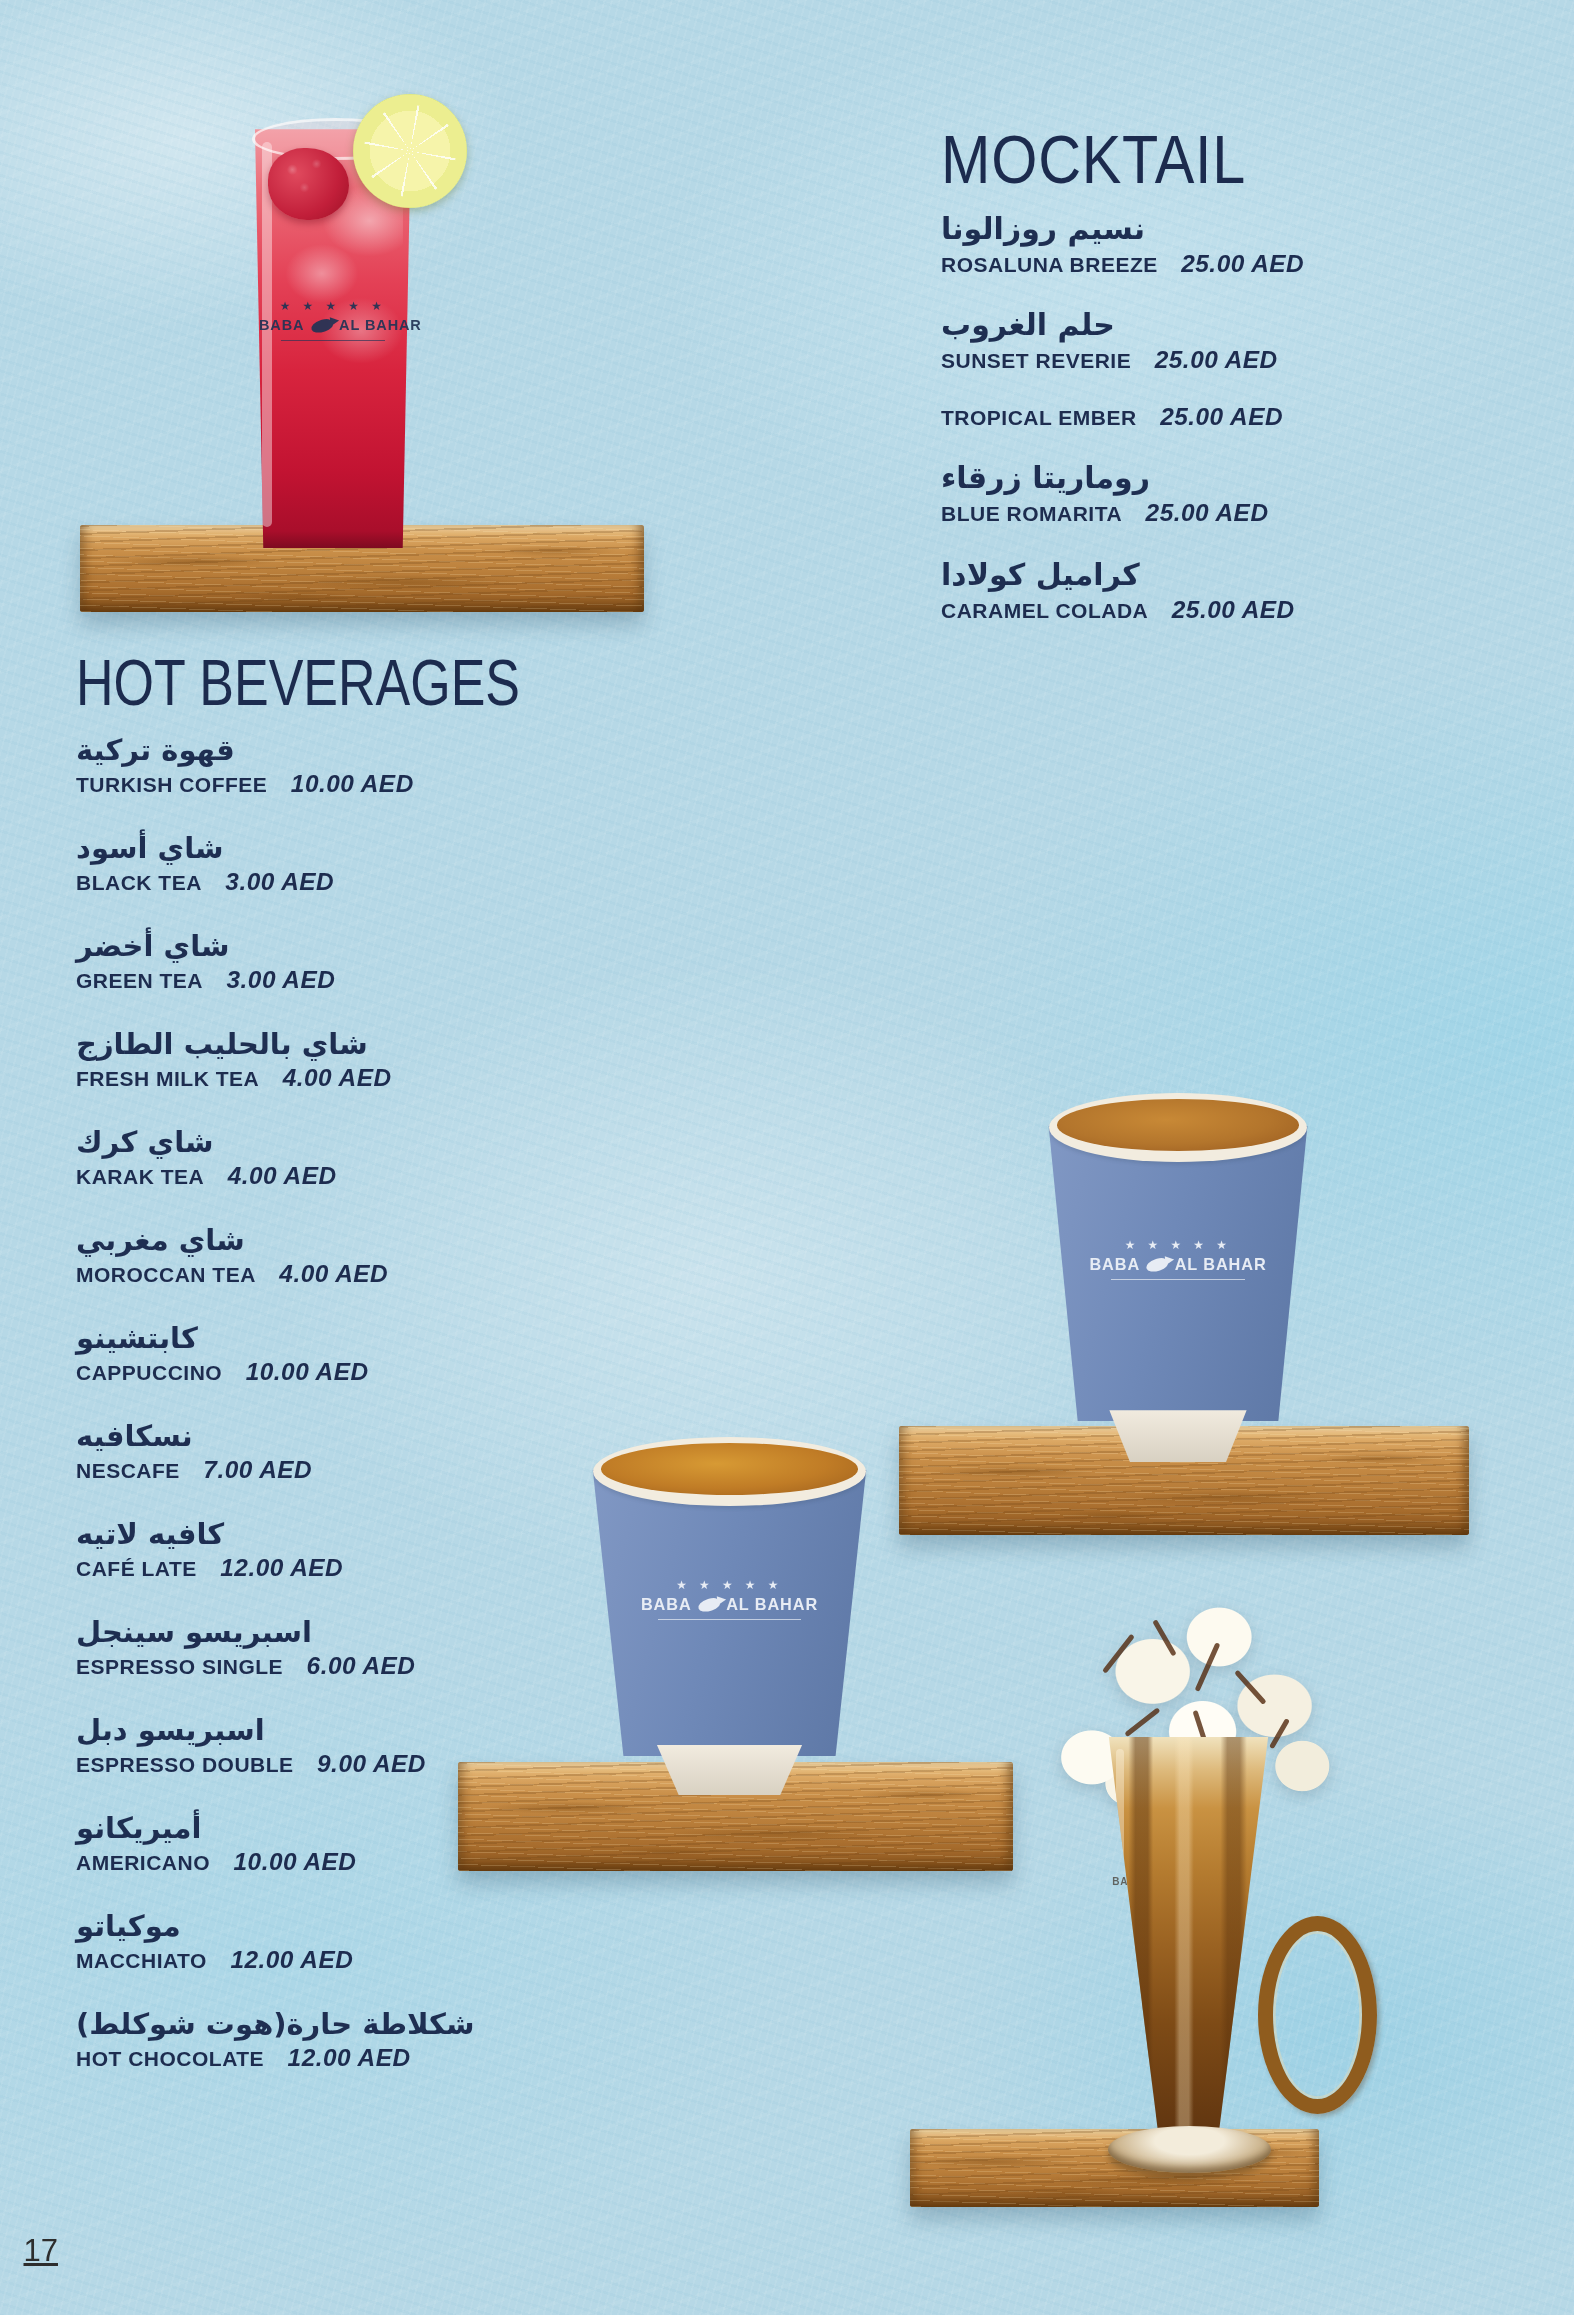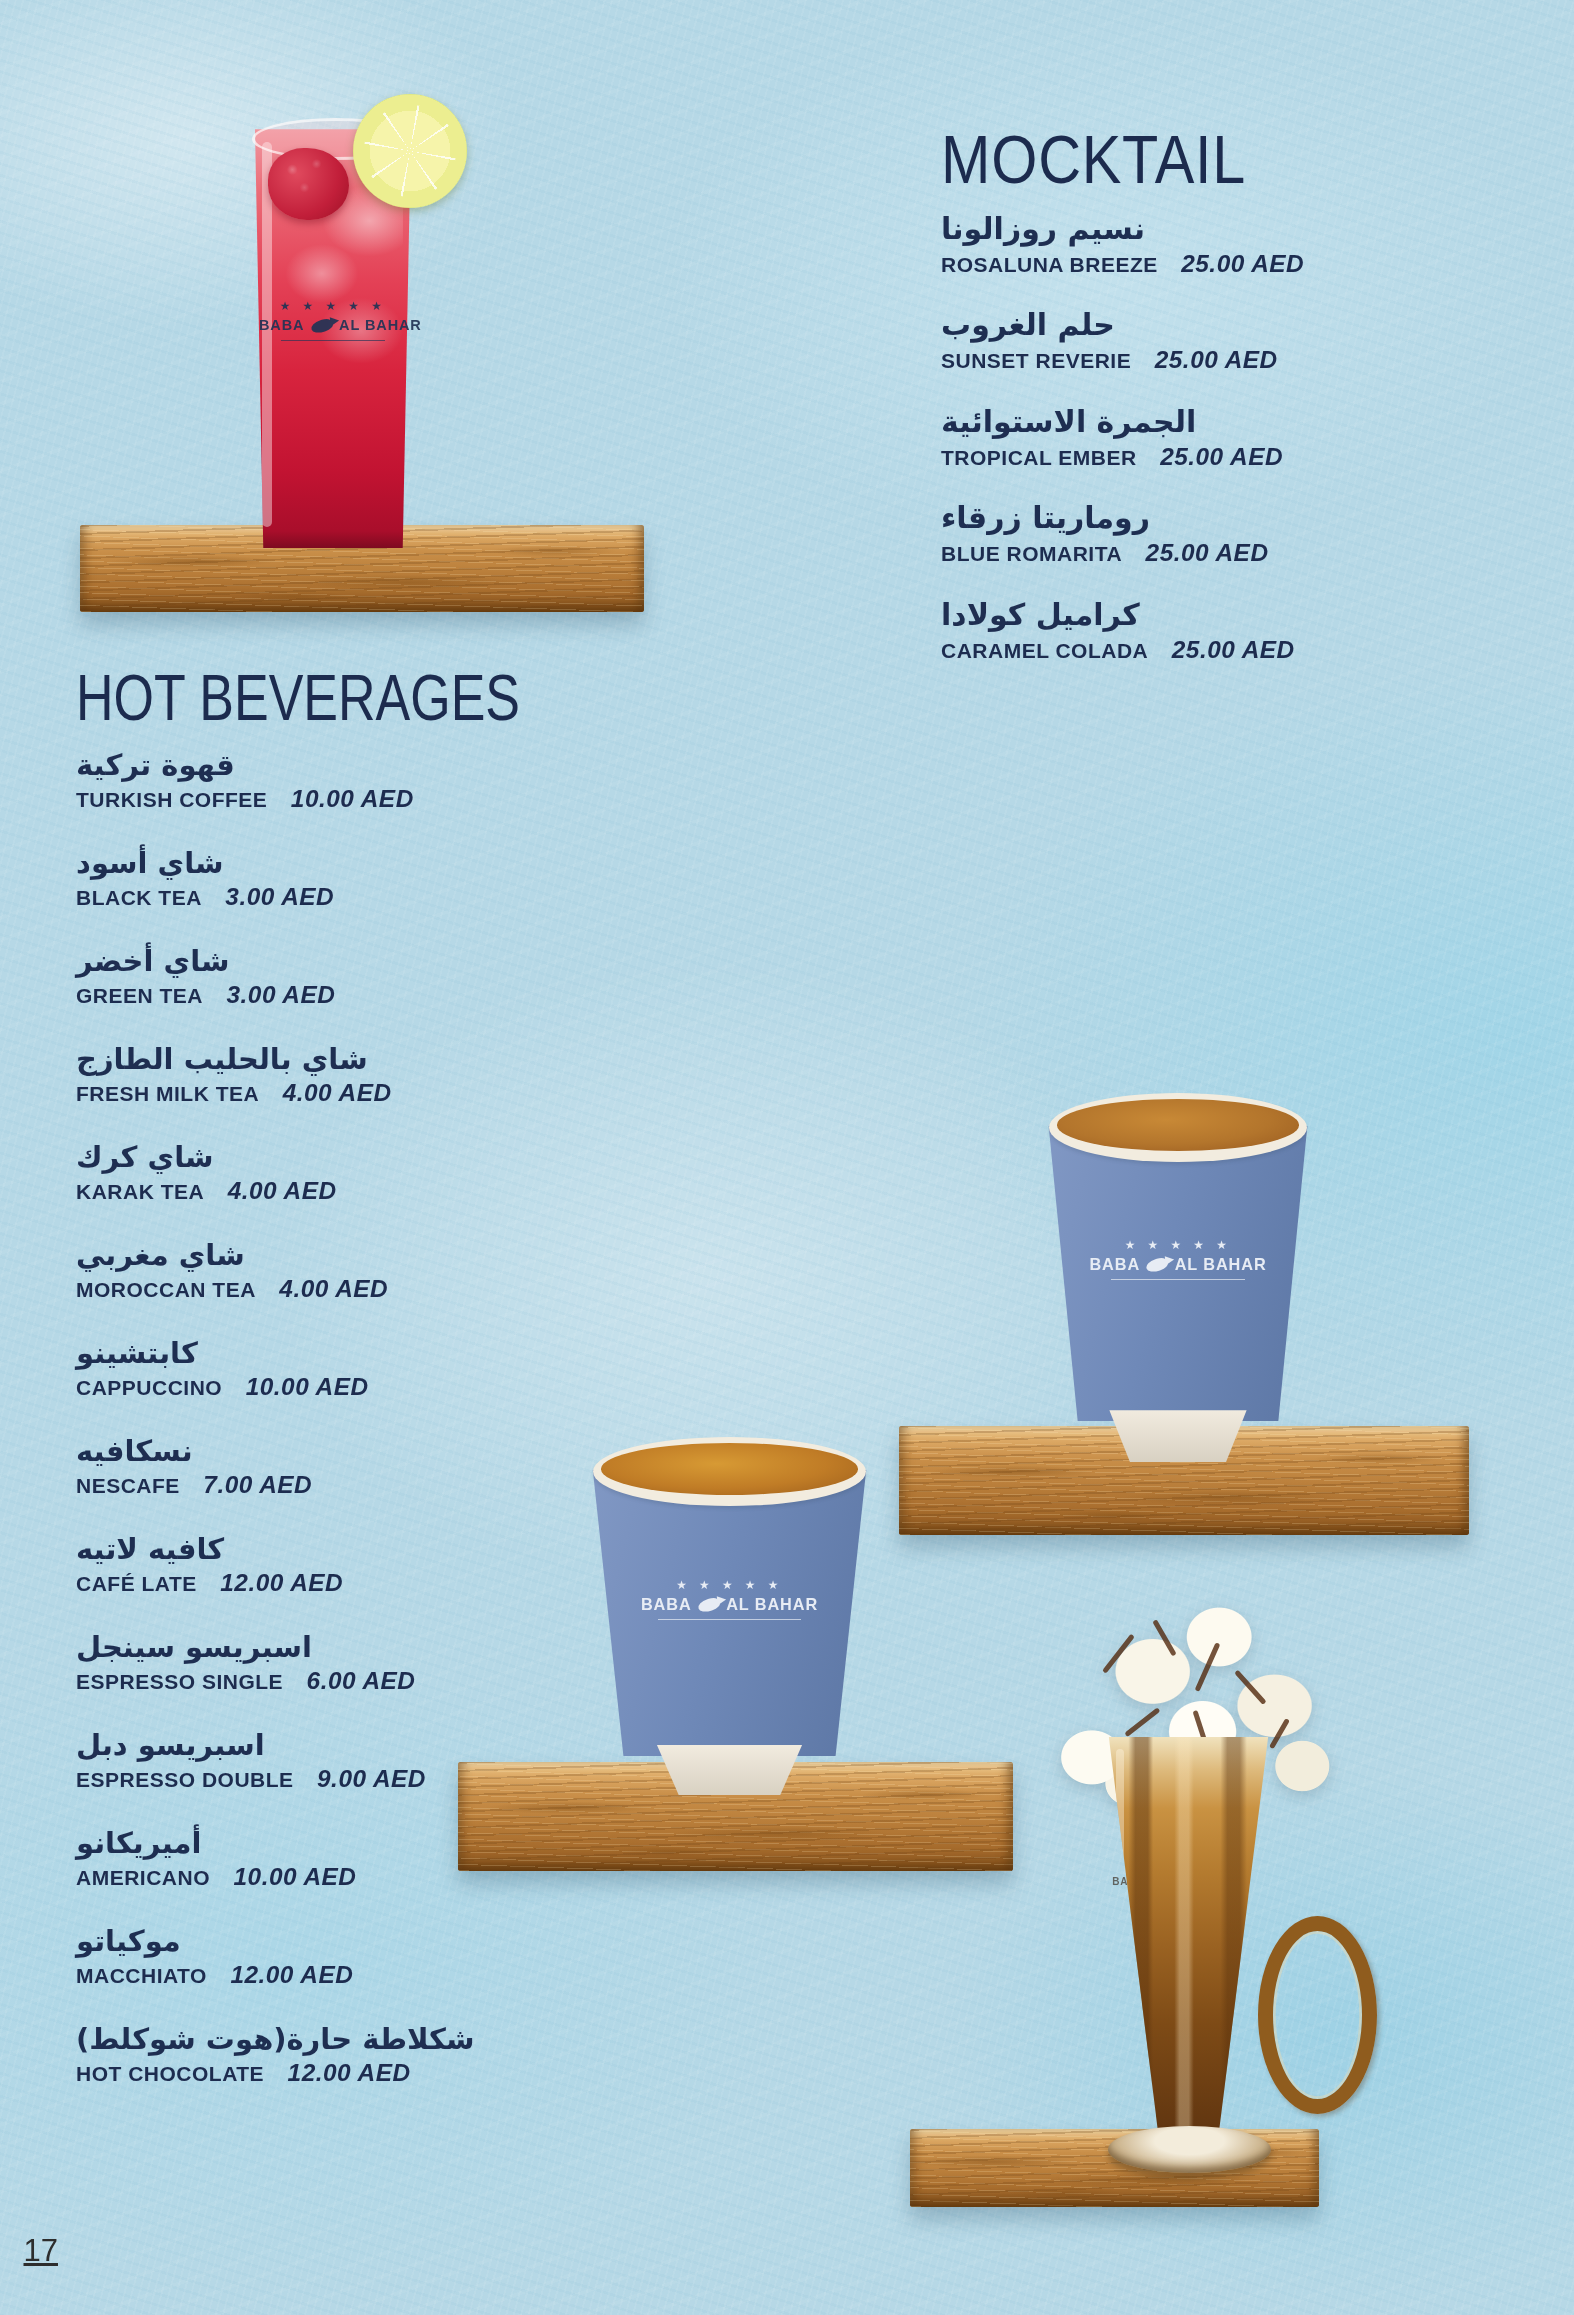--- a/index.html
+++ b/index.html
@@ -20,21 +20,21 @@
       repeating-linear-gradient(17deg, rgba(118,180,206,.08) 0 2.7px, transparent 2.7px 11px),
       repeating-linear-gradient(160deg, rgba(255,255,255,.05) 0 3.6px, transparent 3.6px 21px);
   }
 
   
   .sec{position:absolute;color:#1d2c4f;}
   .sec h1{margin:0 0 12.7px;font-family:"Liberation Sans",sans-serif;font-weight:500;
     color:#1c2b4e;white-space:nowrap;transform-origin:left center;}
   .sec-mocktail{left:941px;top:96px;margin-top:28px;}
   .sec-mocktail h1{font-size:69px;line-height:72px;letter-spacing:0.9px;transform:scaleX(.86);}
-  .sec-hot{left:76px;top:662px;}
+  .sec-hot{left:76px;top:647px;}
   .sec-hot h1{font-size:65px;line-height:71px;letter-spacing:0px;transform:scaleX(.80);}
 
   .m-item{color:#1d2c4f;}
   .sec-mocktail .m-item{margin-bottom:23.5px;}
   .sec-hot .m-item{margin-bottom:27px;}
   .ar{direction:rtl;text-align:left;font-family:"DejaVu Sans",sans-serif;font-weight:700;
       font-size:30px;line-height:40px;color:#1e2e51;}
   .sec-hot .ar{font-size:29px;line-height:38px;}
   .en-row{line-height:30px;white-space:nowrap;}
   .sec-hot .en-row{line-height:29px;}
@@ -248,21 +248,20 @@
           <span class="en">ROSALUNA BREEZE</span><span class="price">25.00 AED</span>
         </div>
       </div>
         <div class="m-item">
         <div class="ar">حلم الغروب</div>
         <div class="en-row">
           <span class="en">SUNSET REVERIE</span><span class="price">25.00 AED</span>
         </div>
       </div>
         <div class="m-item">
-        <div class="ar">الجمرة الاستوائية</div>
         <div class="en-row">
           <span class="en">TROPICAL EMBER</span><span class="price">25.00 AED</span>
         </div>
       </div>
         <div class="m-item">
         <div class="ar">روماريتا زرقاء</div>
         <div class="en-row">
           <span class="en">BLUE ROMARITA</span><span class="price">25.00 AED</span>
         </div>
       </div>

